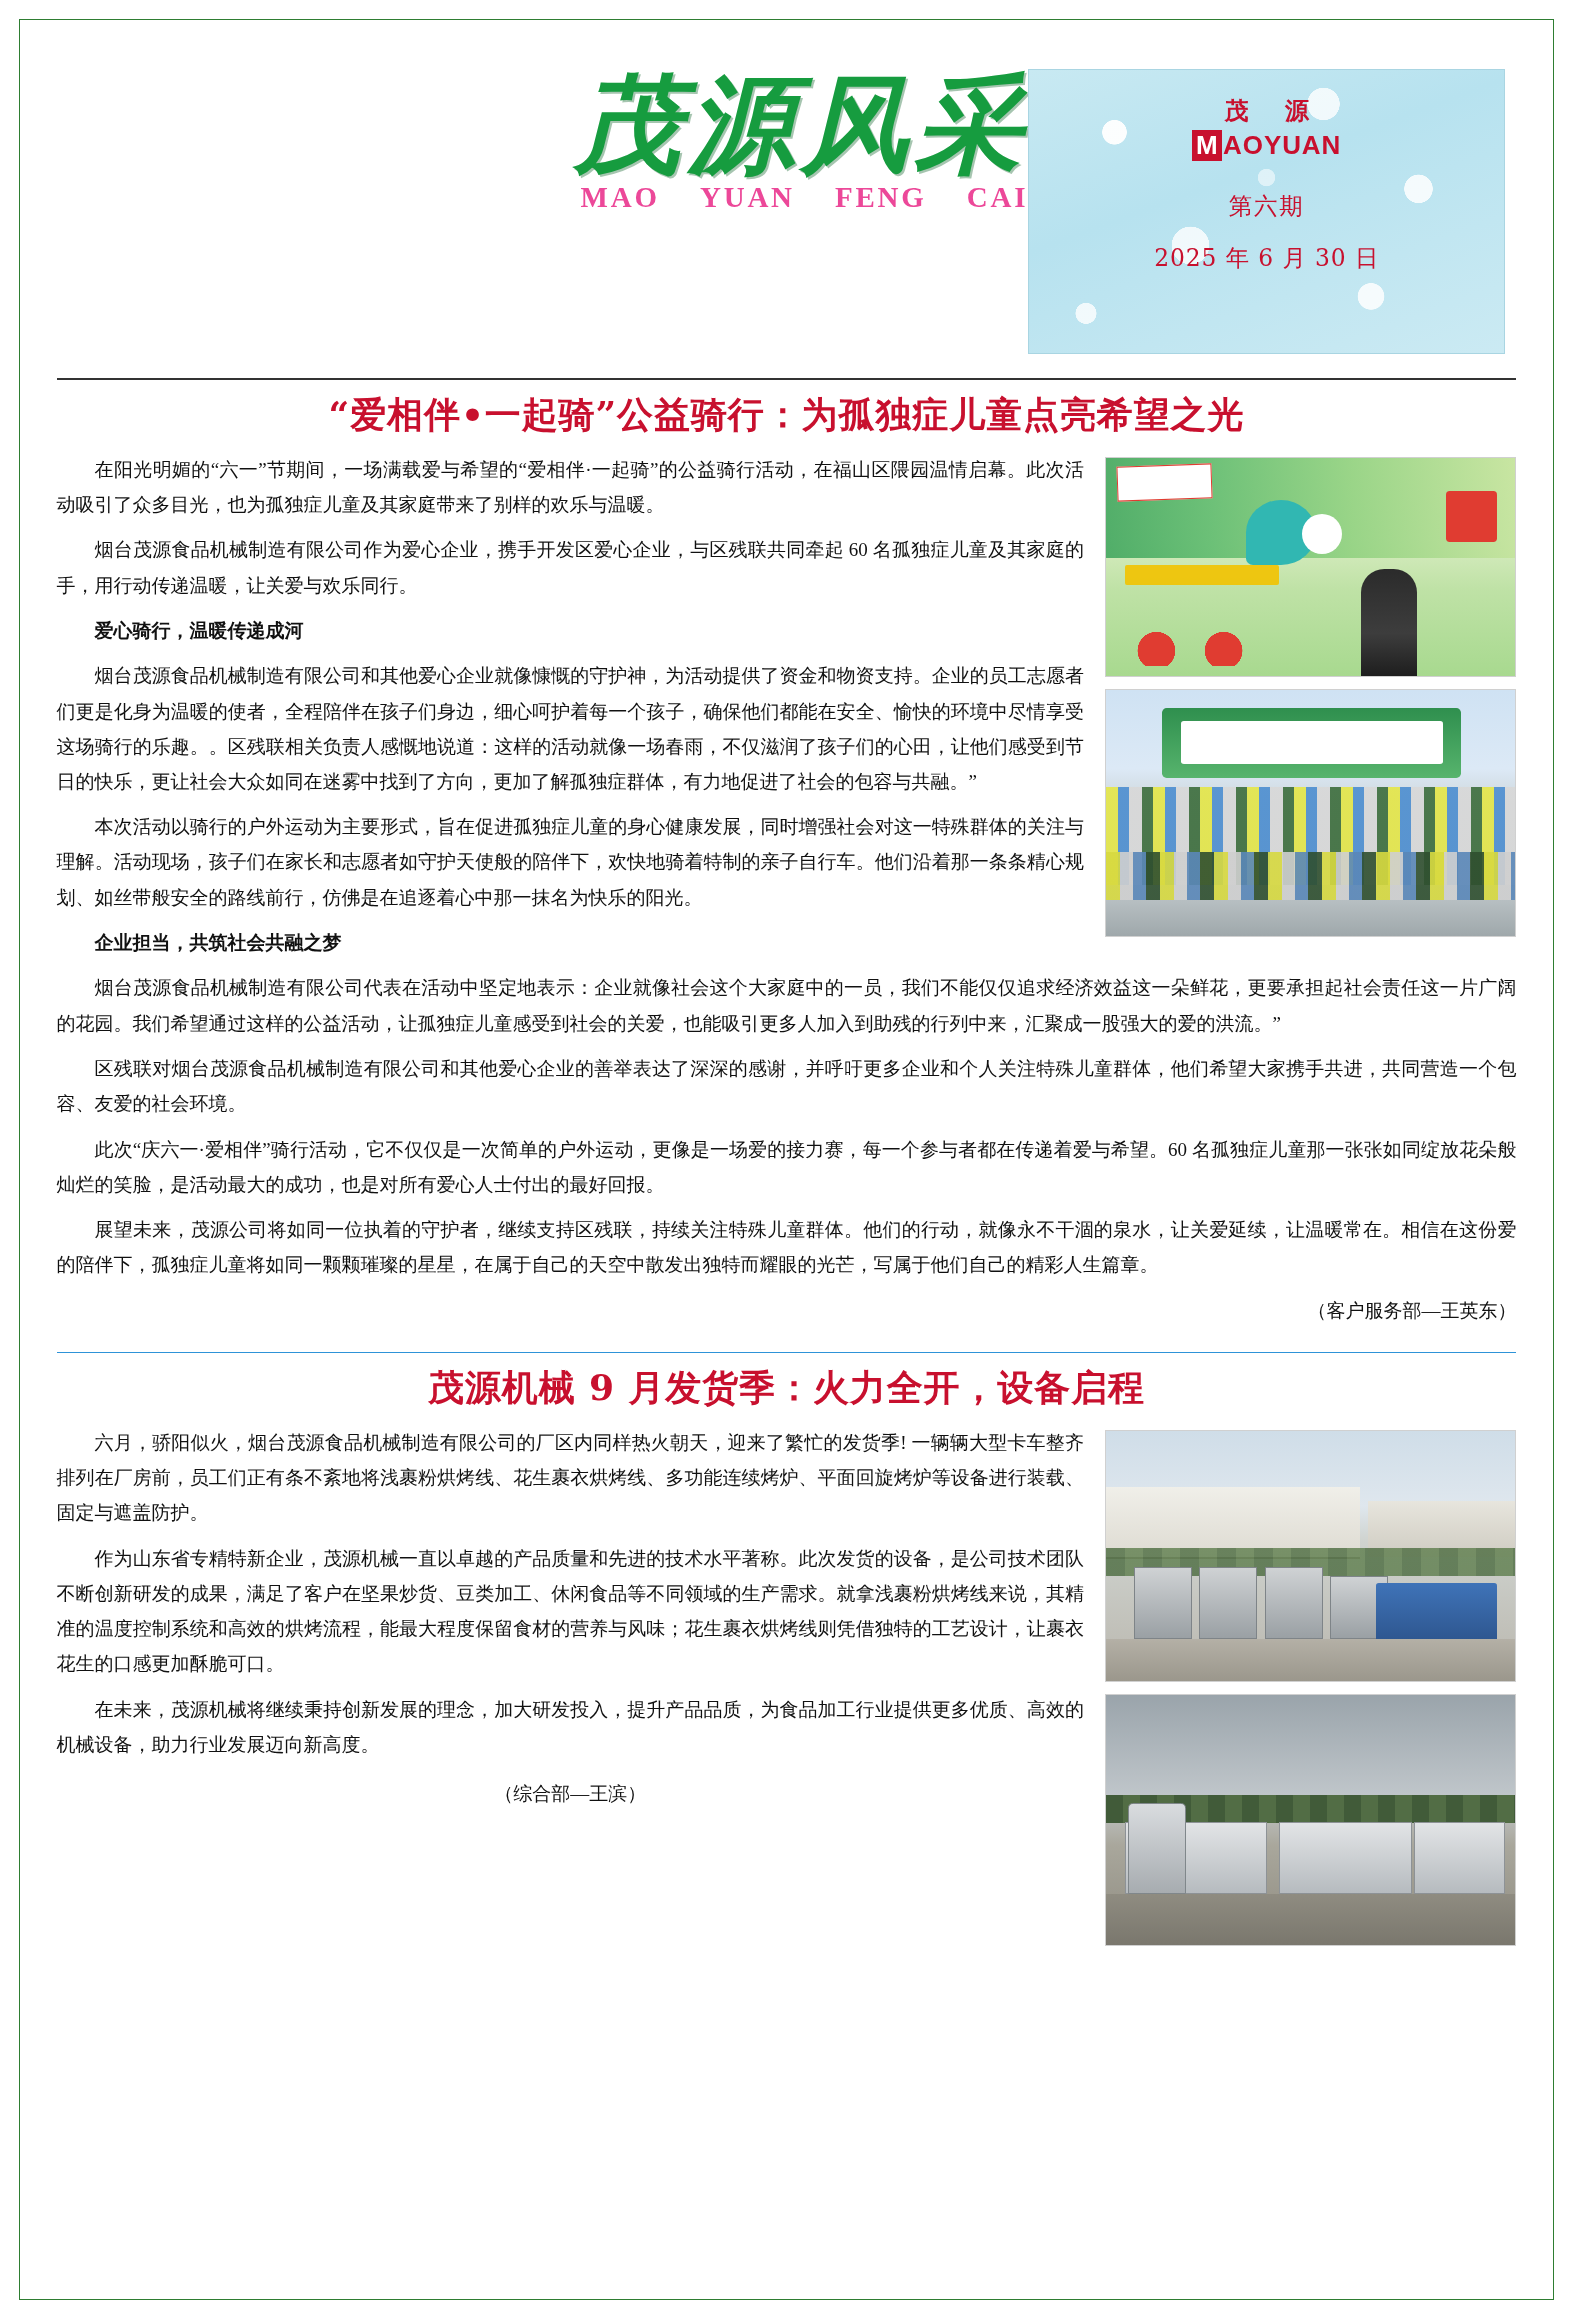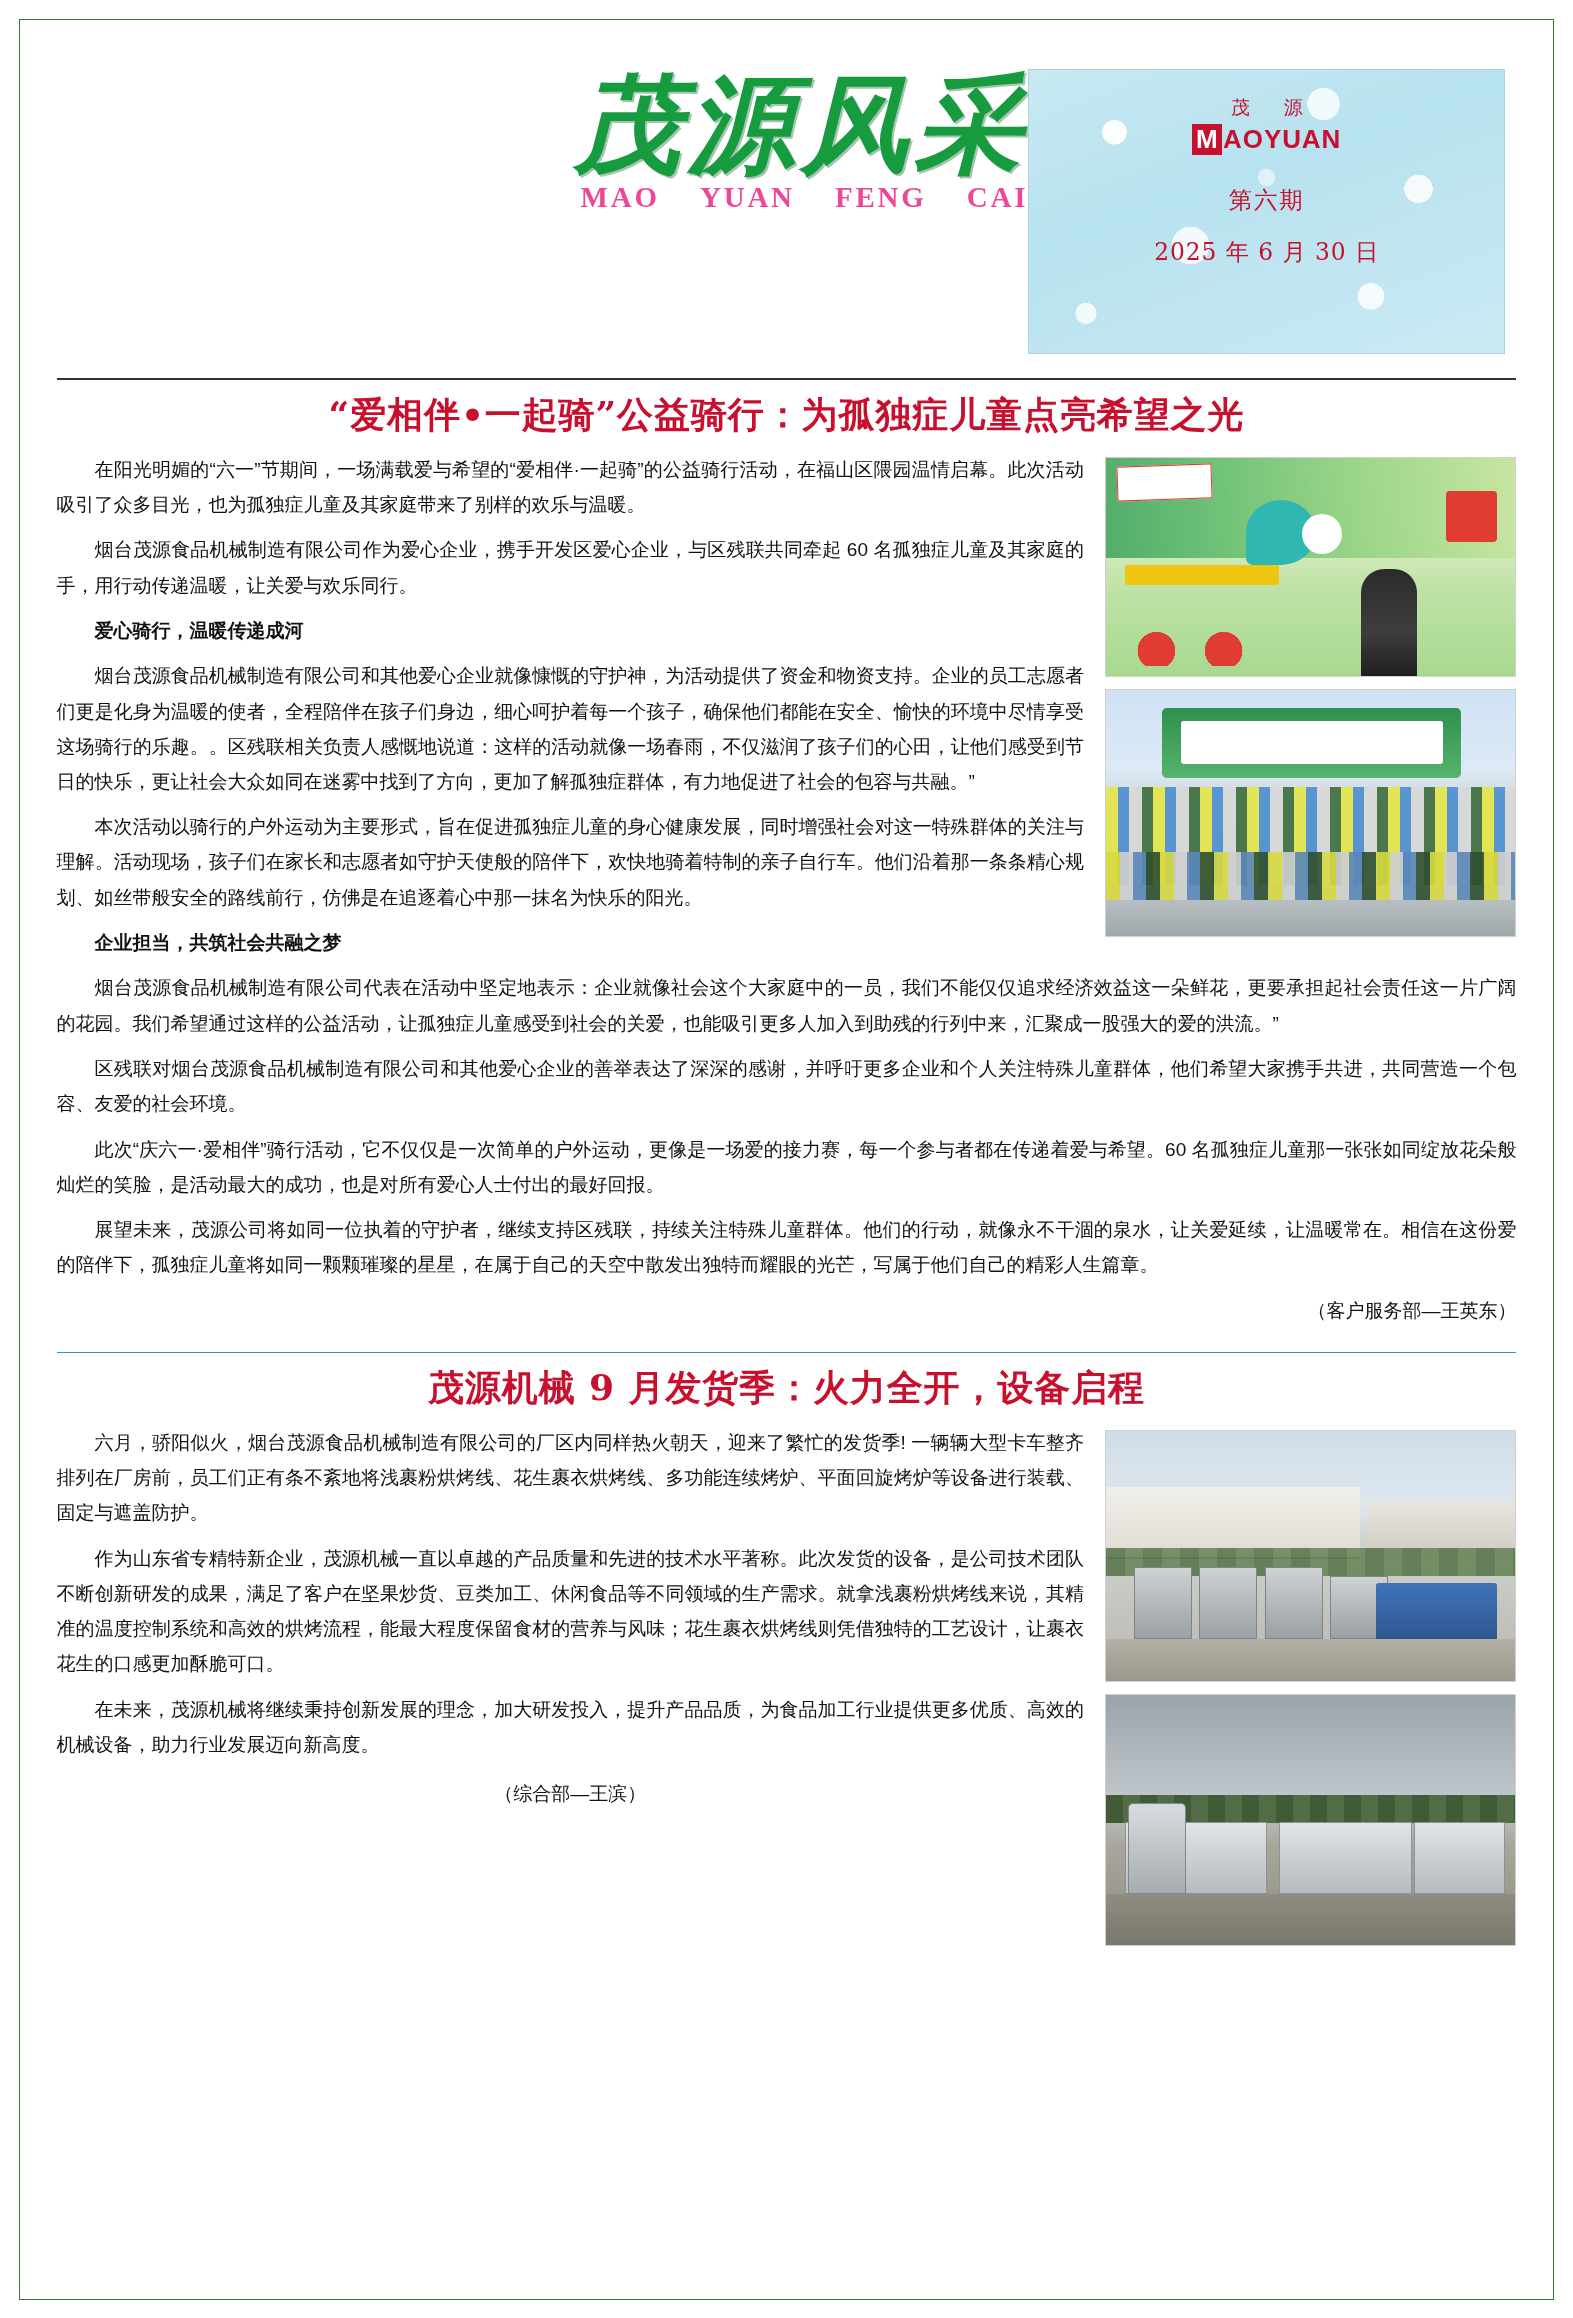--- a/index.html
+++ b/index.html
@@ -86,22 +86,22 @@
     align-items: center;
     justify-content: flex-start;
     padding-top: 25px;
     box-sizing: border-box;
   }
   .logo-block {
     text-align: center;
   }
   .logo-cn {
     font-family: "DejaVu Serif", serif;
-    font-size: 19px;
-    font-weight: normal;
+    font-size: 24px;
+    font-weight: bold;
     color: #c8102e;
     letter-spacing: 14px;
     padding-left: 14px;
   }
   .logo-en {
     margin-top: 2.8px;
     font-family: "Liberation Sans", sans-serif;
     font-size: 26px;
     font-weight: bold;
     color: #c8102e;
@@ -142,21 +142,21 @@
     text-align: center;
     font-family: "DejaVu Serif", serif;
     font-size: 36px;
     font-weight: bold;
     color: #c8102e;
     letter-spacing: 0.9px;
     line-height: 1.3;
     margin: 10.3px 0 14px 0;
   }
   .body-text p {
-    font-family: Liberation Sans, sans-serif;
+    font-family: Liberation Serif, serif;
     font-size: 19px;
     line-height: 1.85;
     color: #111111;
     margin: 0 0 10.3px 0;
     text-indent: 2em;
     text-align: justify;
   }
   .body-text p.sub {
     font-weight: bold;
     text-indent: 2em;

